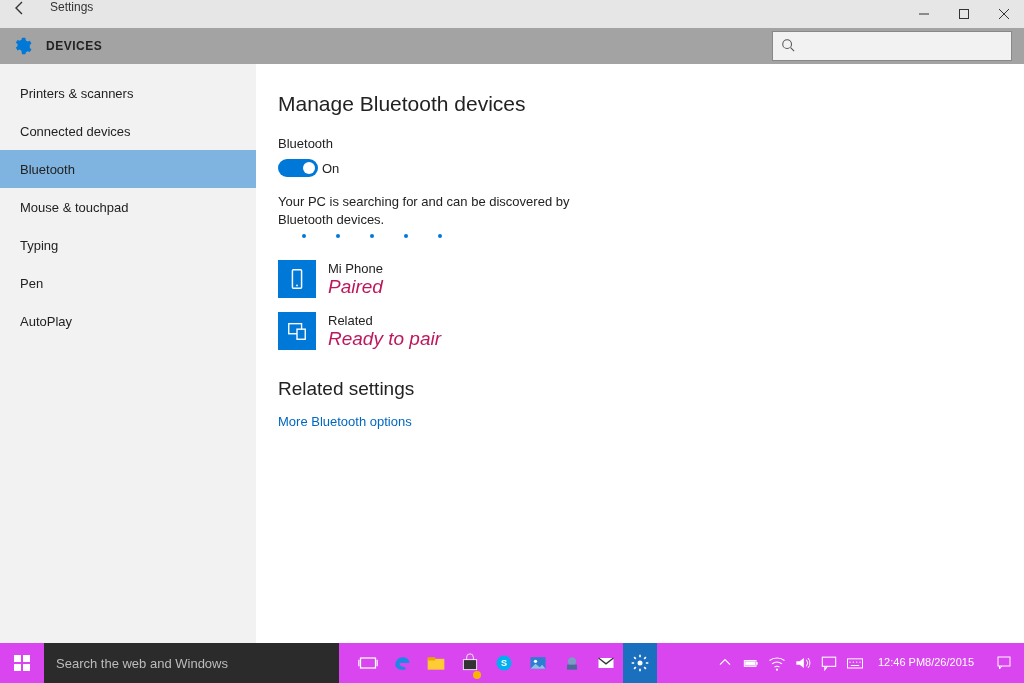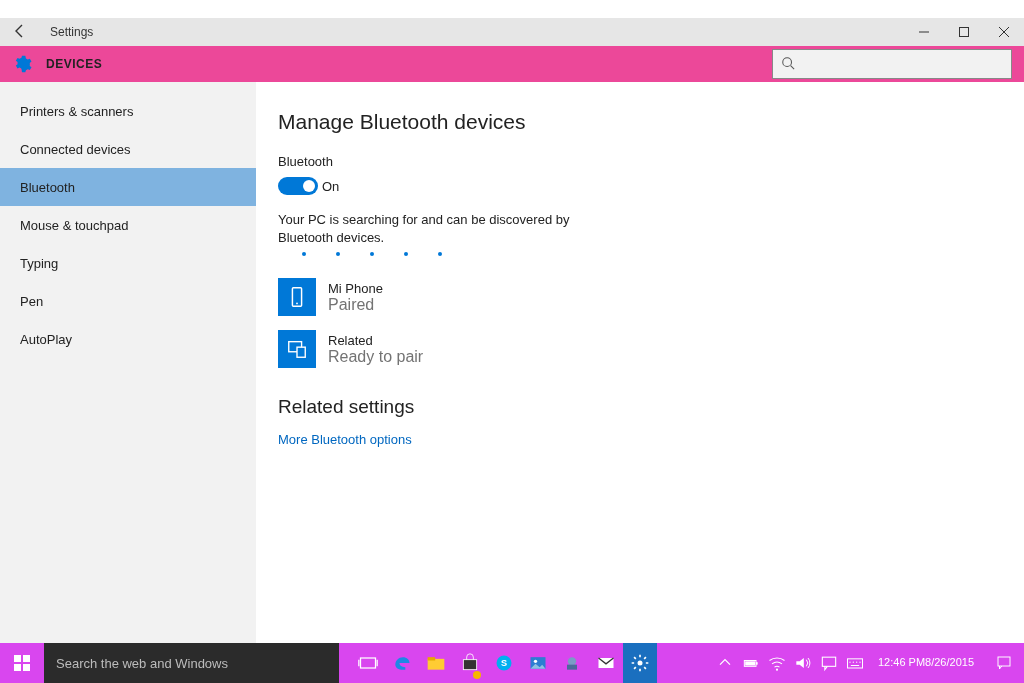--- a/index.html
+++ b/index.html
@@ -1,27 +1,27 @@
 <!DOCTYPE html>
 <html><head>
 <meta charset="utf-8">
 <style>
   * { margin: 0; padding: 0; box-sizing: border-box; font-family: "Segoe UI", sans-serif; }
   html, body { width: 1024px; height: 683px; overflow: hidden; background: #fff; }
 
   
   .settings-window { width: 1024px; height: 643px; background: #fff; display: flex; flex-direction: column; }
 
-  .titlebar { height: 28px; background: #e6e6e6; display: flex; align-items: center; position: relative; margin-top: 18px; }
+  .titlebar { height: 28px; background: #e6e6e6; display: flex; align-items: flex-start; position: relative; }
   .titlebar .back { width: 40px; text-align: center; font-size: 14px; color: #333; cursor: pointer; }
   .titlebar .title { font-size: 12px; color: #333; margin-left: 10px; }
   .titlebar .win-controls { position: absolute; right: 0; top: 0; display: flex; }
   .titlebar .win-controls div { width: 40px; height: 28px; display: flex; align-items: center; justify-content: center; font-size: 12px; color: #333; cursor: pointer; }
 
-  .subheader { height: 36px; background: #ec4899; display: flex; align-items: center; padding: 0 12px; position: relative; }
+  .subheader { height: 36px; background: #a3a3a3; display: flex; align-items: center; padding: 0 12px; position: relative; }
   .gear { width: 20px; height: 20px; color: #0078d7; display:flex; align-items:center; justify-content:center;}
   .subheader .section-title { font-size: 12px; font-weight: 600; letter-spacing: 0.5px; margin-left: 14px; color: #222; }
   .search-box { position: absolute; right: 12px; top: 3px; width: 240px; height: 30px; border: 1px solid #888; background: #f2f2f2; display: flex; align-items: center; padding: 0 8px; }
   .search-box input { flex: 1; border: none; background: transparent; font-size: 13px; color: #555; outline: none; }
   .search-box .sicon { color: #555; font-size: 13px; }
 
   .body { flex: 1; display: flex; min-height: 0; }
 
   
   .sidebar { width: 256px; background: #f2f2f2; padding-top: 10px; }
@@ -39,21 +39,21 @@
   .toggle-text { font-size: 13px; margin-left: 4px; }
 
   .status-text { font-size: 13px; max-width: 340px; line-height: 1.35; margin-bottom: 4px; }
   .dots { display: flex; gap: 30px; padding-left: 24px; margin-bottom: 22px; margin-top:6px;}
   .dots span { width: 4px; height: 4px; background: #0078d7; border-radius: 50%; }
 
   .device { display: flex; align-items: center; margin-bottom: 14px; cursor: pointer; }
   .device-icon { width: 38px; height: 38px; background: #0078d7; display: flex; align-items: center; justify-content: center; color: #fff; margin-right: 12px; }
   .device-icon svg { fill: #fff; }
   .device .dname { font-size: 13px; }
-  .device .dstatus { font-size: 16px; color: #737373; }
+  .device .dstatus { font-size: 19px; color: #be185d; font-style: italic; }
 
   .related-h { font-size: 19px; font-weight: 400; margin-top: 28px; margin-bottom: 14px; }
   .link { font-size: 13px; color: #0067c0; cursor: pointer; }
 
   
   .taskbar { position: absolute; left:0; bottom: 0; width: 1024px; height: 40px; background: #d946ef; display: flex; align-items: stretch; color: #fff; }
   .start-btn { width: 44px; display:flex; align-items:center; justify-content:center; cursor:pointer;}
   .start-btn svg { fill:#fff; }
   .tb-search { width: 295px; background: #2b2b2b; display:flex; align-items:center; padding-left:12px; font-size:13px; color:#bcbcbc; cursor:text;}
   .tb-spacer1{ width:12px;}

